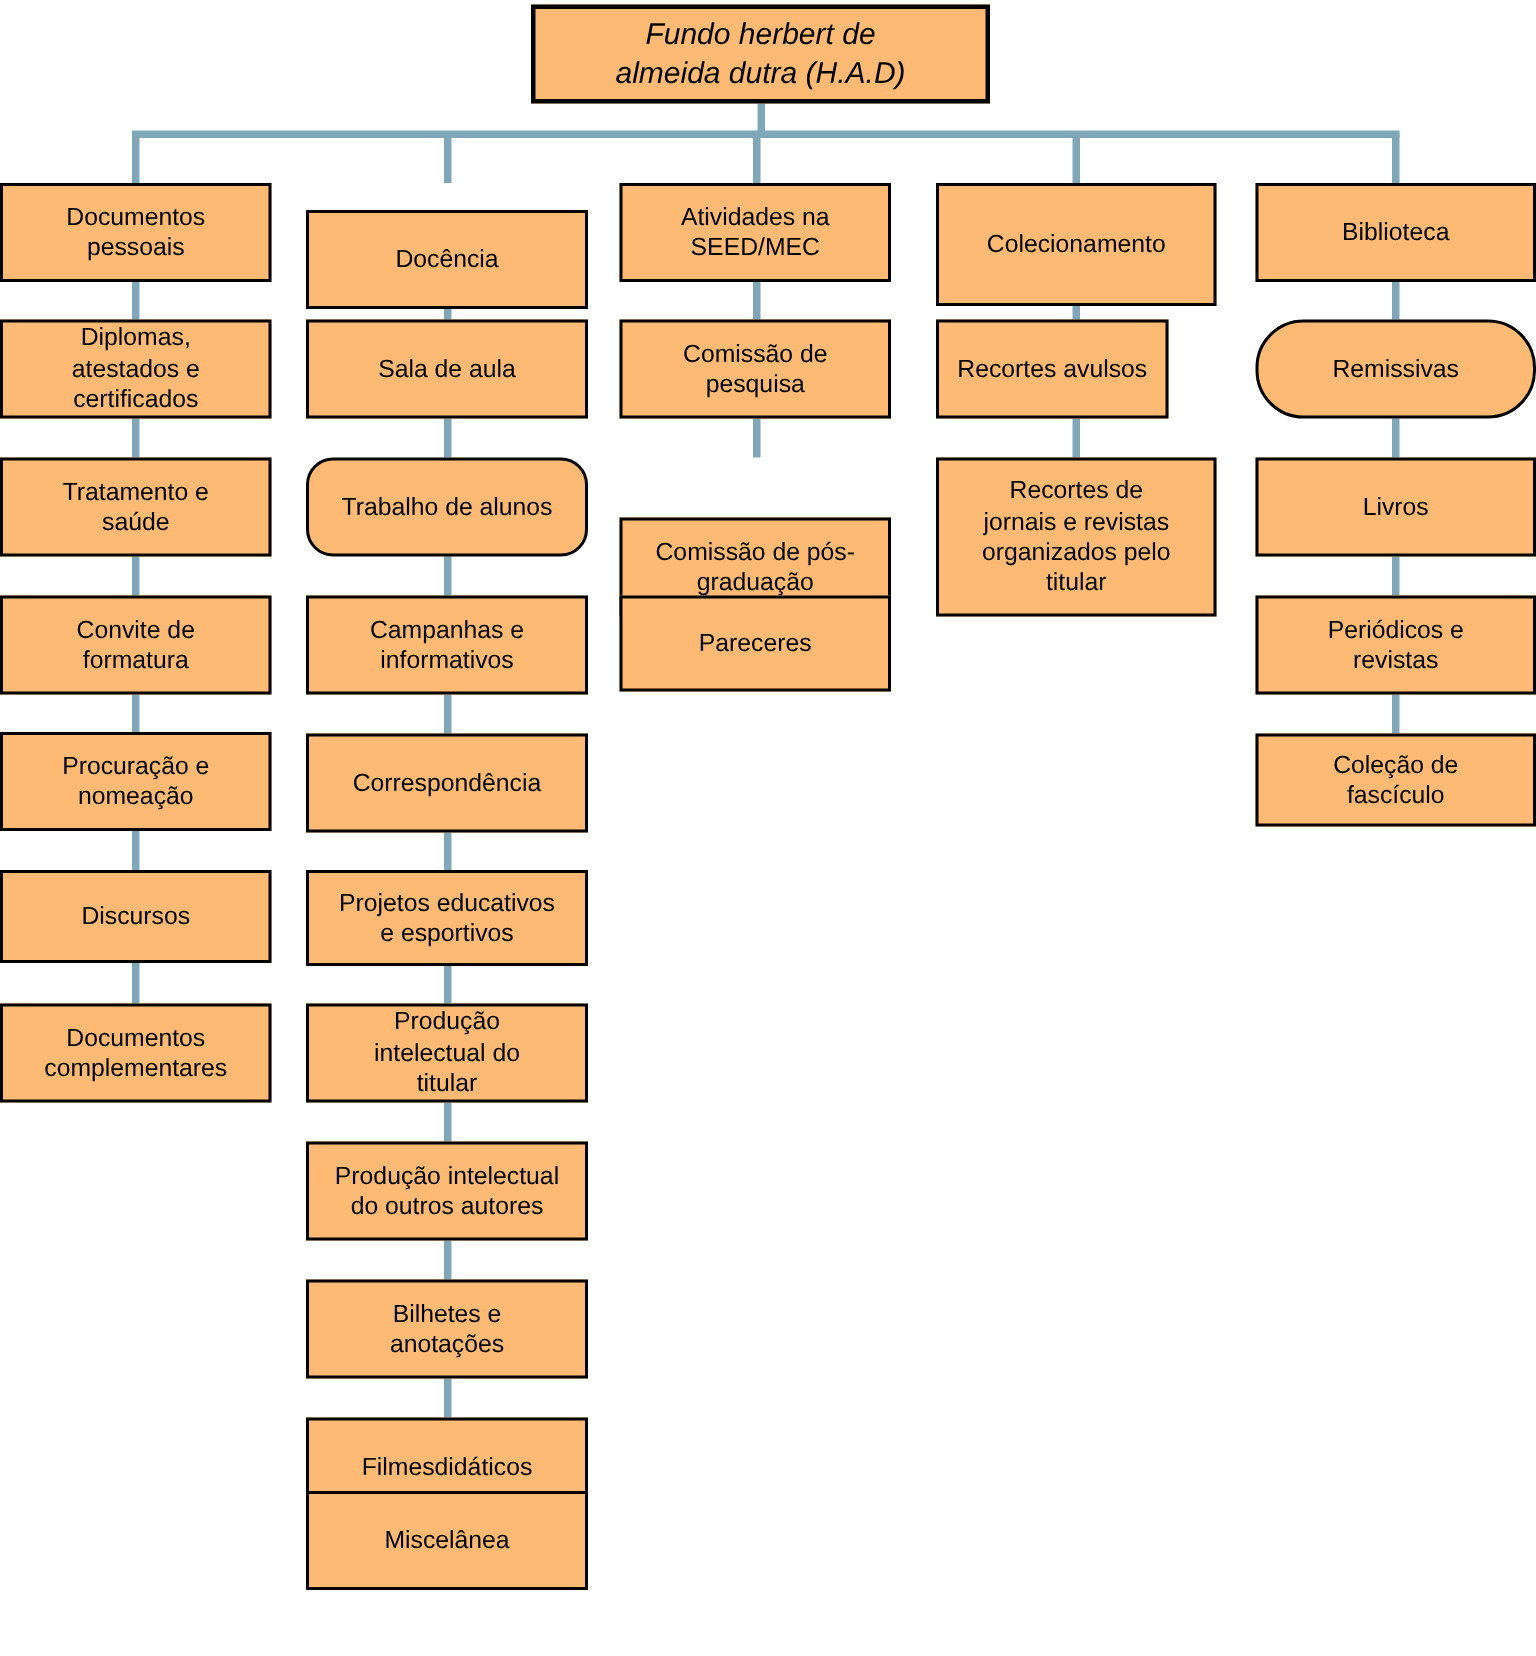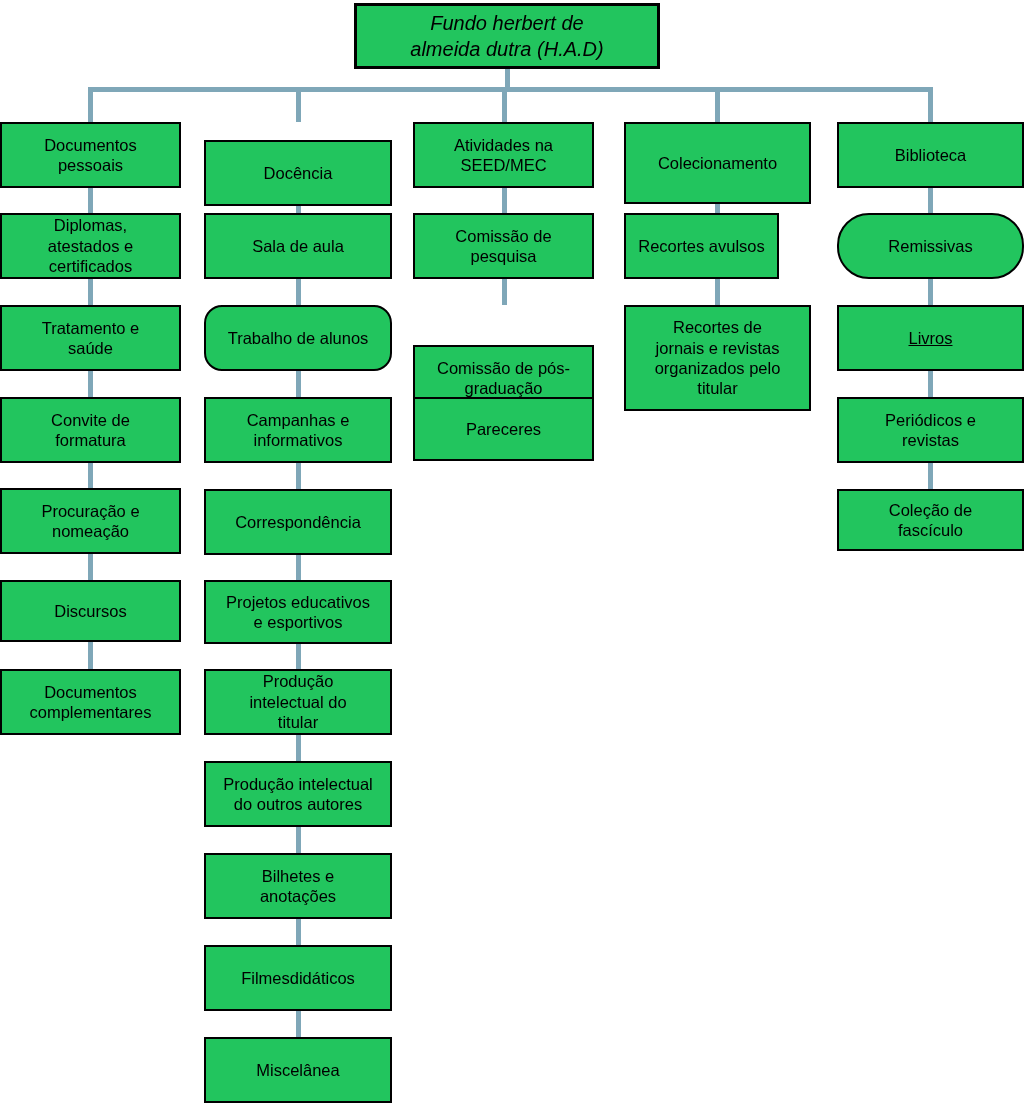--- a/index.html
+++ b/index.html
@@ -16,21 +16,21 @@
   }
   #chart-canvas {
     position: relative;
     width: 1024px;
     height: 1104px;
   }
   .node {
     position: absolute;
     box-sizing: border-box;
     border: 2px solid #000000;
-    background: #22c55e;
+    background: #fdba74;
     display: flex;
     align-items: center;
     justify-content: center;
     text-align: center;
     font-size: 16.5px;
     line-height: 1.24;
     padding: 2px 5px;
     z-index: 2;
   }
   .node.root {
@@ -137,21 +137,21 @@
     <div class="conn v" style="left: 296px; top: 827px; height: 26px;"></div>
     <div class="node item" style="left: 204px; top: 853px; width: 188px; height: 66px;">
       <span class="label">Bilhetes e
 anotações</span>
     </div>
     <div class="conn v" style="left: 296px; top: 919px; height: 26px;"></div>
     <div class="node item" style="left: 204px; top: 945px; width: 188px; height: 66px;">
       <span class="label">Filmesdidáticos</span>
     </div>
     <div class="conn v" style="left: 296px; top: 1011px; height: 26px;"></div>
-    <div class="node item" style="left: 204px; top: 1037px; width: 188px; height: 66px;">
+    <div class="node item" style="left: 204px; top: 994px; width: 188px; height: 66px;">
       <span class="label">Miscelânea</span>
     </div>
     <div class="conn v" style="left: 502px; top: 89px; height: 33px;"></div>
     <div class="node heading" style="left: 413px; top: 122px; width: 181px; height: 66px;">
       <span class="label">Atividades na
 SEED/MEC</span>
     </div>
     <div class="conn v" style="left: 502px; top: 188px; height: 25px;"></div>
     <div class="node item" style="left: 413px; top: 213px; width: 181px; height: 66px;">
       <span class="label">Comissão de
@@ -183,21 +183,21 @@
     </div>
     <div class="conn v" style="left: 928px; top: 89px; height: 33px;"></div>
     <div class="node heading" style="left: 837px; top: 122px; width: 187px; height: 66px;">
       <span class="label">Biblioteca</span>
     </div>
     <div class="conn v" style="left: 928px; top: 188px; height: 25px;"></div>
     <div class="node item" style="left: 837px; top: 213px; width: 187px; height: 66px; border-radius: 32px;">
       <span class="label">Remissivas</span>
     </div>
     <div class="conn v" style="left: 928px; top: 279px; height: 26px;"></div>
-    <div class="node item" style="left: 837px; top: 305px; width: 187px; height: 66px; text-decoration: underline;">
+    <div class="node item" style="left: 837px; top: 305px; width: 187px; height: 66px;">
       <span class="label">Livros</span>
     </div>
     <div class="conn v" style="left: 928px; top: 371px; height: 26px;"></div>
     <div class="node item" style="left: 837px; top: 397px; width: 187px; height: 66px;">
       <span class="label">Periódicos e
 revistas</span>
     </div>
     <div class="conn v" style="left: 928px; top: 463px; height: 26px;"></div>
     <div class="node item" style="left: 837px; top: 489px; width: 187px; height: 62px;">
       <span class="label">Coleção de

